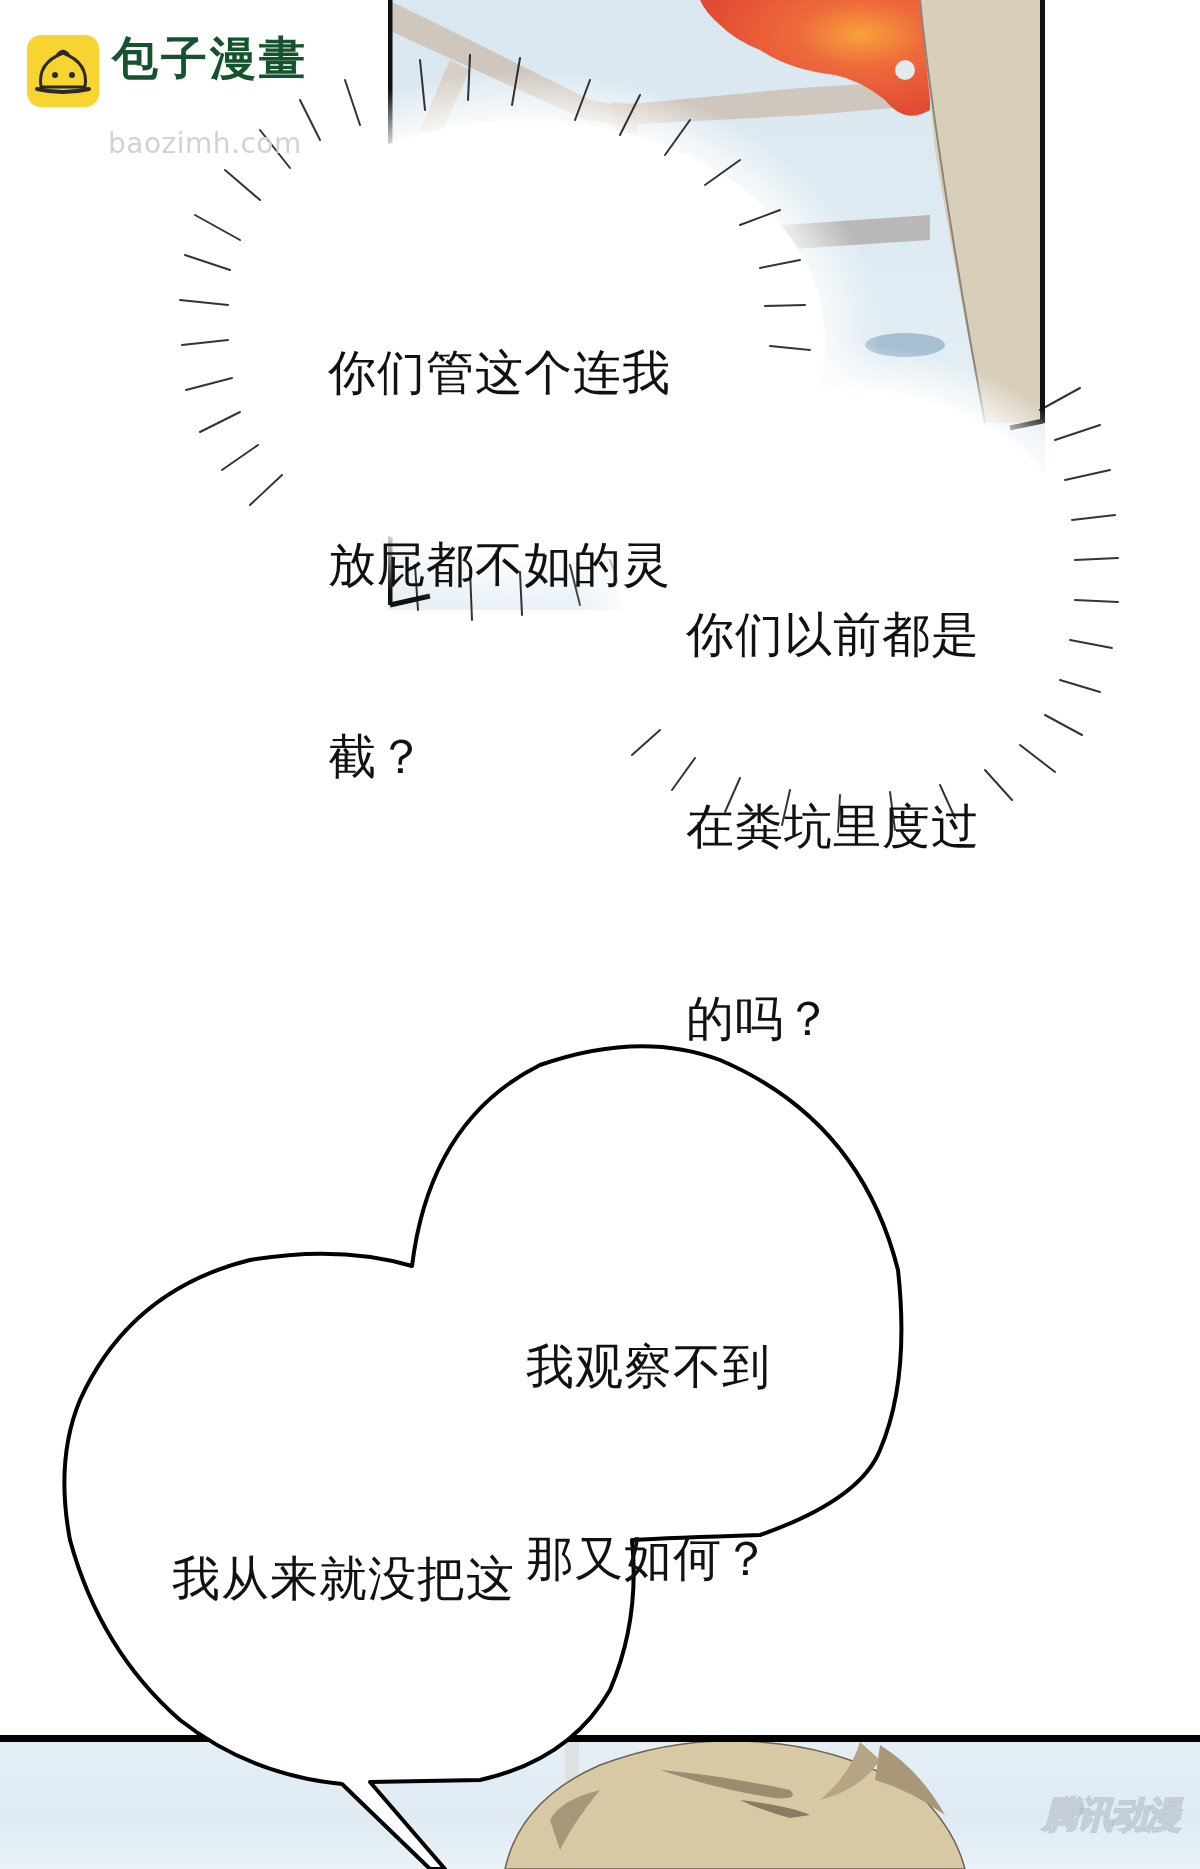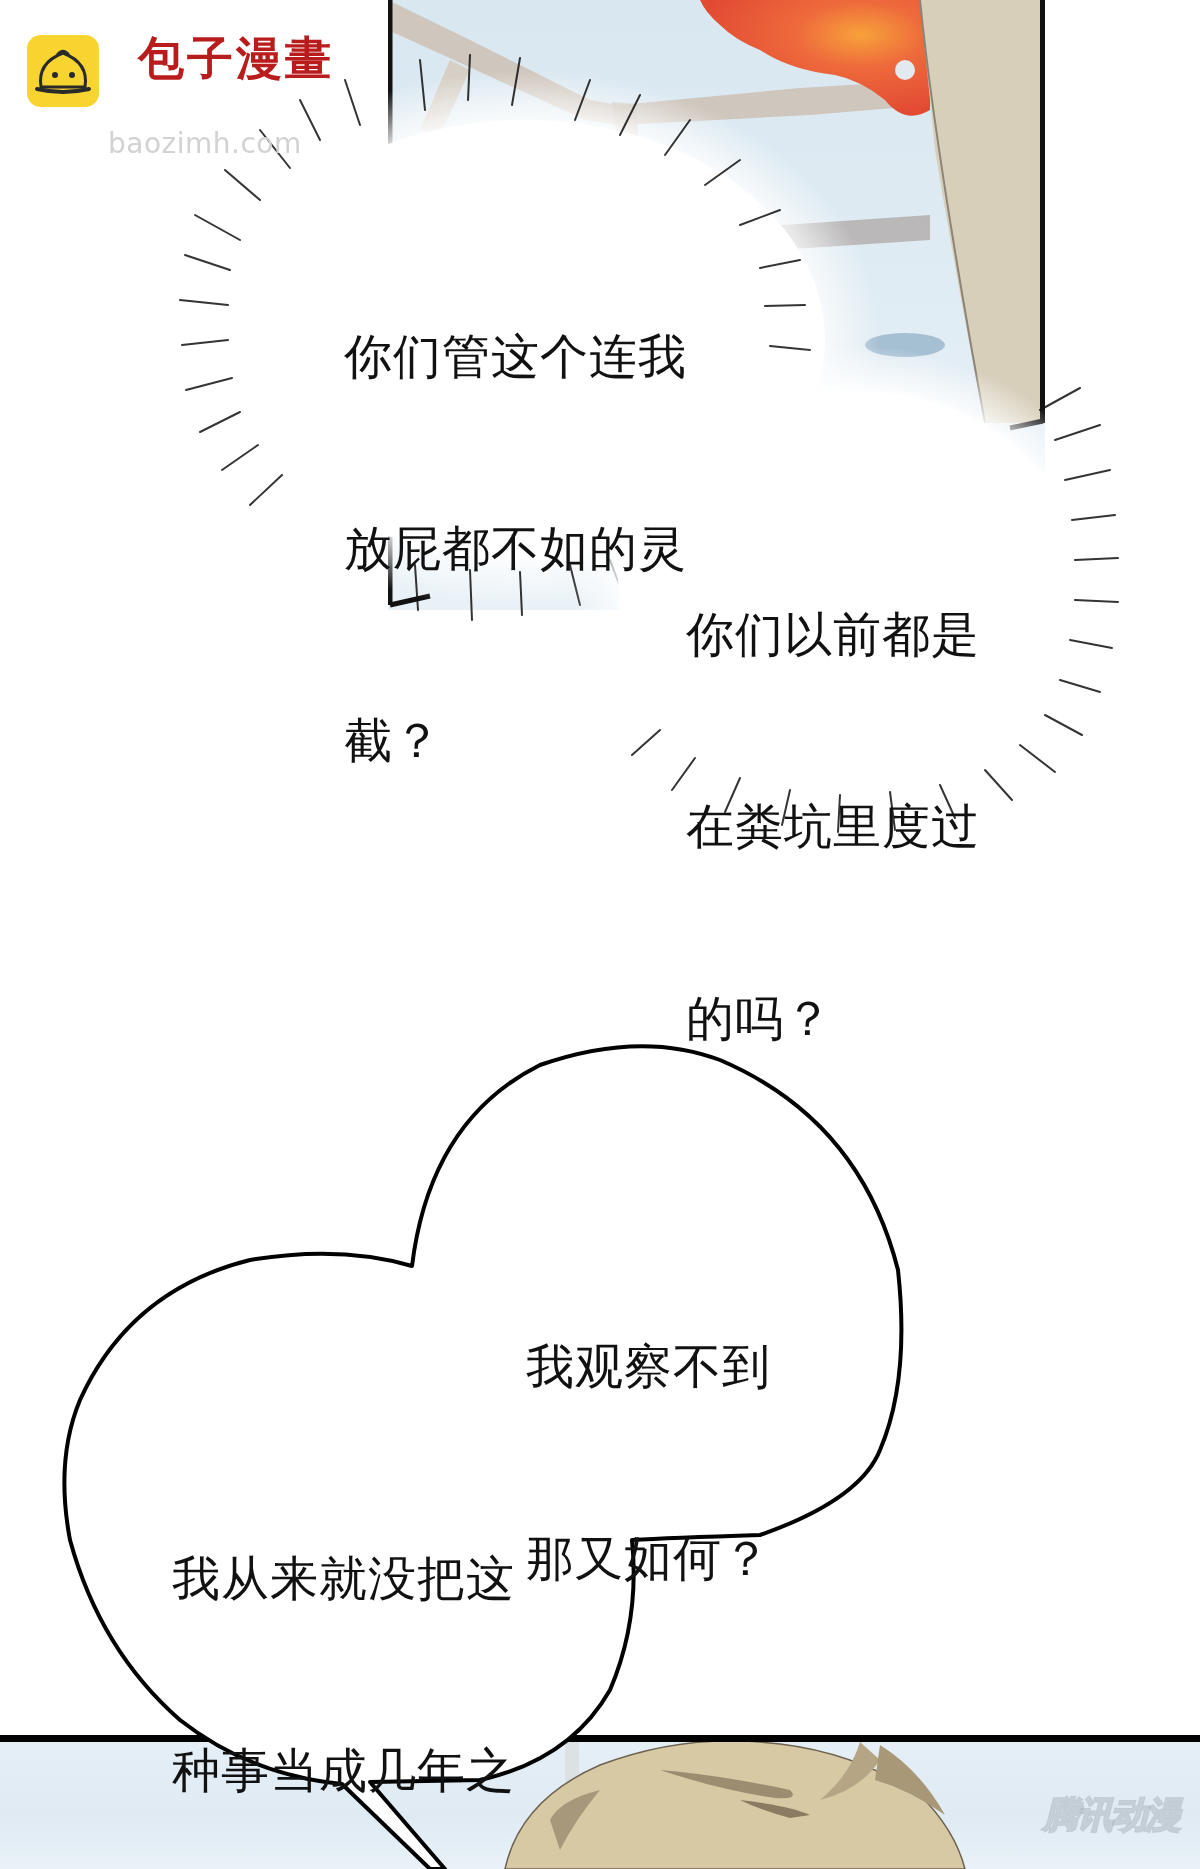--- a/index.html
+++ b/index.html
@@ -3,21 +3,21 @@
 <meta charset="utf-8">
 <style>
   html, body { margin:0; padding:0; }
   body { width:1200px; height:1869px; position:relative; overflow:hidden; background:#ffffff; font-family:"DejaVu Sans","Liberation Sans",sans-serif; }
   .abs { position:absolute; }
   .panel-top { left:388px; top:0; width:657px; height:610px; overflow:hidden; }
   .panel-bottom { left:0; top:1737px; width:1200px; height:132px; overflow:hidden; background:linear-gradient(180deg,#e6eff6 0%,#dfeaf3 60%,#e9f2f8 100%); }
   .bubble-text { position:absolute; color:#111; font-size:48px; line-height:64px; letter-spacing:1px; white-space:pre; font-family:"DejaVu Sans",sans-serif; }
   .line { display:block; height:64px; }
   .logo-icon { left:27px; top:35px; width:72px; height:72px; border-radius:14px; background:#F8D431; }
-  .logo-title { left:112px; top:30px; font-size:46px; color:#b91c1c; letter-spacing:3px; line-height:56px; font-weight:bold;margin-left:26px; }
+  .logo-title { left:112px; top:30px; font-size:46px; color:#14532d; letter-spacing:3px; line-height:56px; font-weight:bold; }
   .logo-url { left:108px; top:82px; font-size:28px; color:#d2d2d2; line-height:32px; letter-spacing:0.5px;margin-top:46px; }
   .watermark { left:1043px; top:1795px; font-size:36px; font-weight:bold; font-style:italic; color:rgba(255,255,255,0.55); -webkit-text-stroke:2px rgba(170,180,190,0.6); letter-spacing:-2px; line-height:40px; }
 </style>
 </head>
 <body>
 
 <div class="abs panel-top">
   <svg width="657" height="610" viewBox="388 0 657 610">
     <defs>
       <linearGradient id="skyG" x1="0" y1="0" x2="0" y2="1">
@@ -115,21 +115,21 @@
       <line x1="840" y1="795" x2="838" y2="832"></line>
       <line x1="790" y1="790" x2="782" y2="825"></line>
       <line x1="740" y1="778" x2="725" y2="812"></line>
       <line x1="695" y1="758" x2="672" y2="790"></line>
       <line x1="660" y1="730" x2="632" y2="755"></line>
       <line x1="1040" y1="410" x2="1080" y2="388"></line>
     </g>
   </g>
 </svg>
 
-<div class="bubble-text" style="left:328px;top:196px;margin-left:16px;">
+<div class="bubble-text" style="left:328px;top:212px;">
   <span class="line">你们管这个连我</span>
   <span class="line">放屁都不如的灵</span>
   <span class="line">截？</span>
 </div>
 
 <div class="bubble-text" style="left:686px;top:474px;">
   <span class="line">你们以前都是</span>
   <span class="line">在粪坑里度过</span>
   <span class="line">的吗？</span>
 </div>
@@ -182,18 +182,17 @@
            Q340 1245 412 1266 Z" fill="#ffffff" stroke="#000" stroke-width="4" stroke-linejoin="round"></path>
 </svg>
 
 <div class="bubble-text" style="left:526px;top:1206px;">
   <span class="line">我观察不到</span>
   <span class="line">那又如何？</span>
 </div>
 
 <div class="bubble-text" style="left:172px;top:1418px;">
   <span class="line">我从来就没把这</span>
-  <span class="line">种事当成几年之</span>
   
   
 </div>
 
 <div class="abs watermark">腾讯动漫</div>
 
 </body></html>

